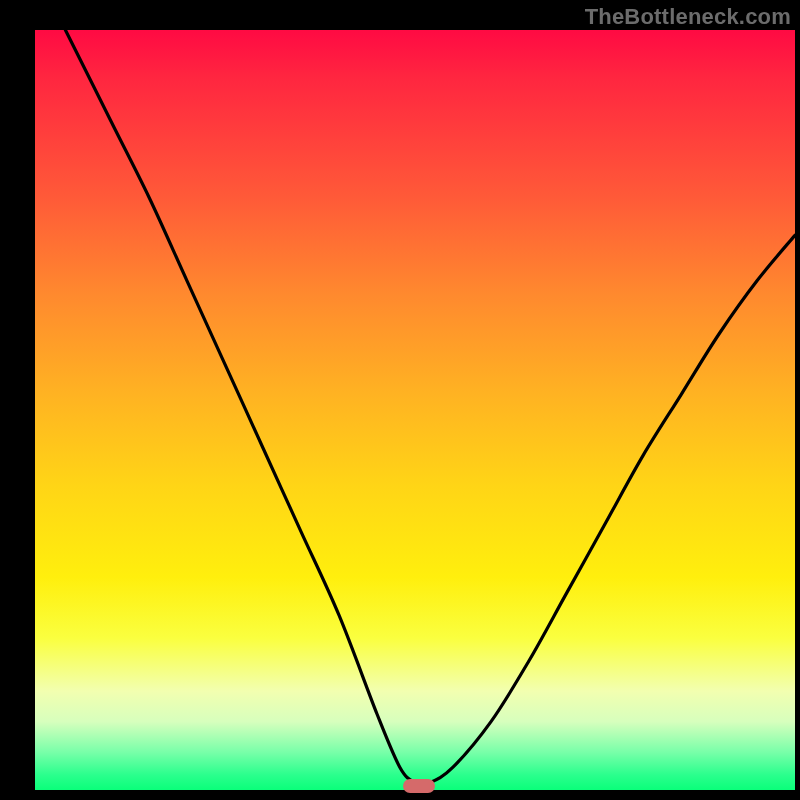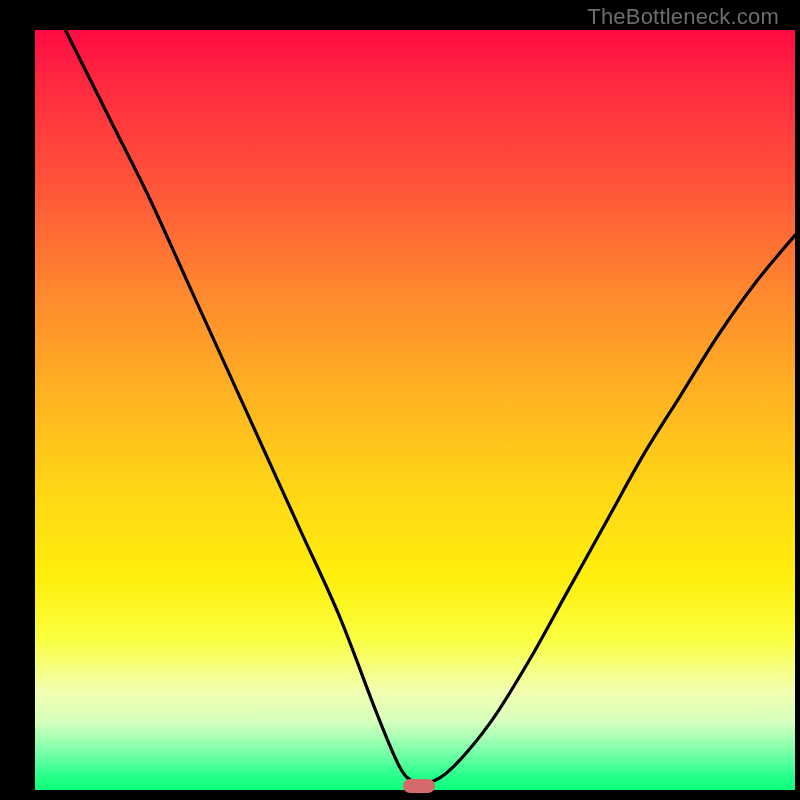--- a/index.html
+++ b/index.html
@@ -13,24 +13,24 @@
   }
   .frame {
     position: relative;
     width: 800px;
     height: 800px;
     background: #000;
   }
   .watermark {
     position: absolute;
     top: 4px;
-    right: 21px;
+    right: 9px;
     color: #6c6c6c;
     font-size: 22px;
-    font-weight: 400;
+    font-weight: 700;
     letter-spacing: 0.2px;
     z-index: 10;
   }
   .plot-area {
     position: absolute;
     left: 35px;
     top: 30px;
     width: 760px;
     height: 760px;
     

